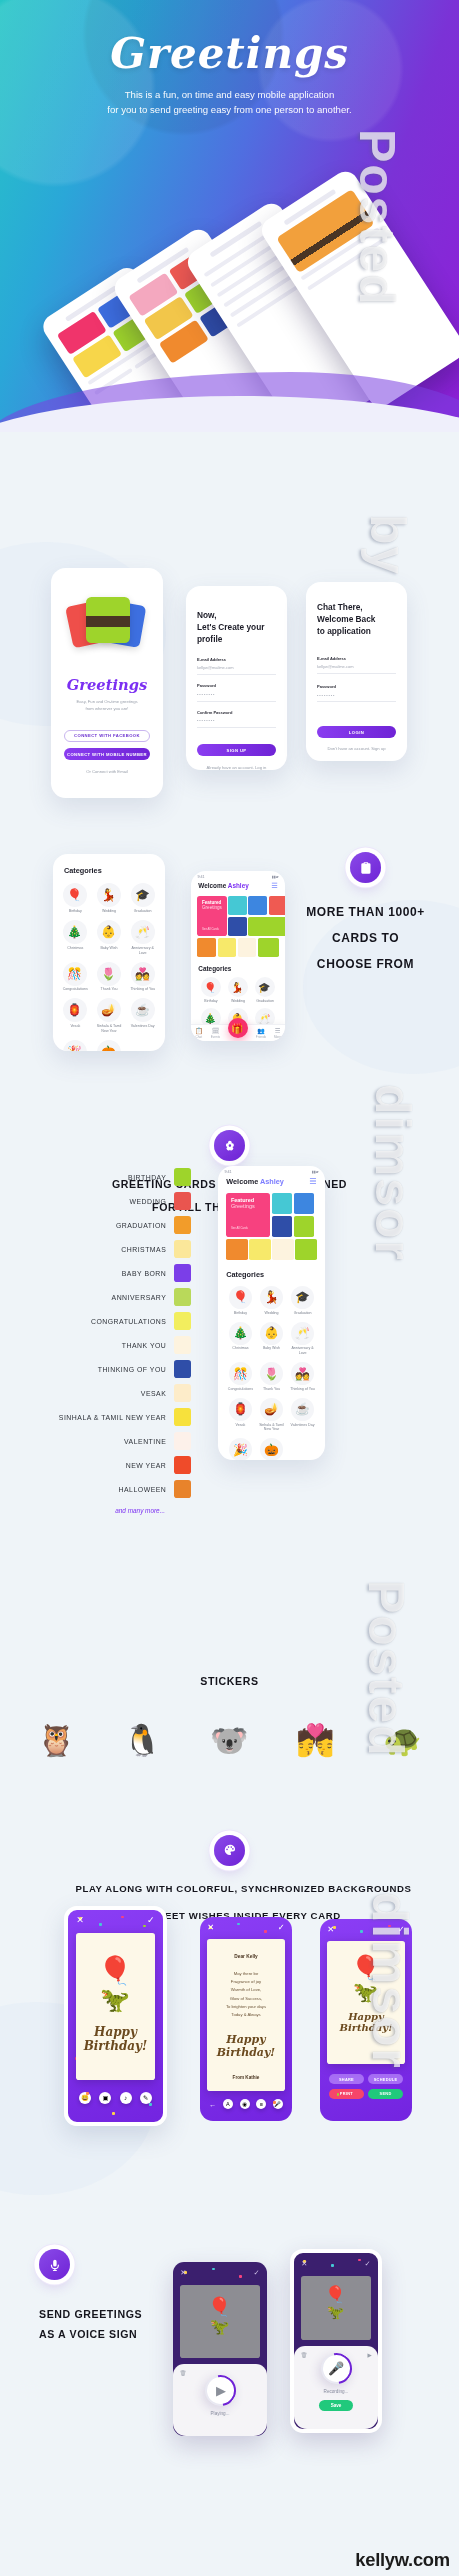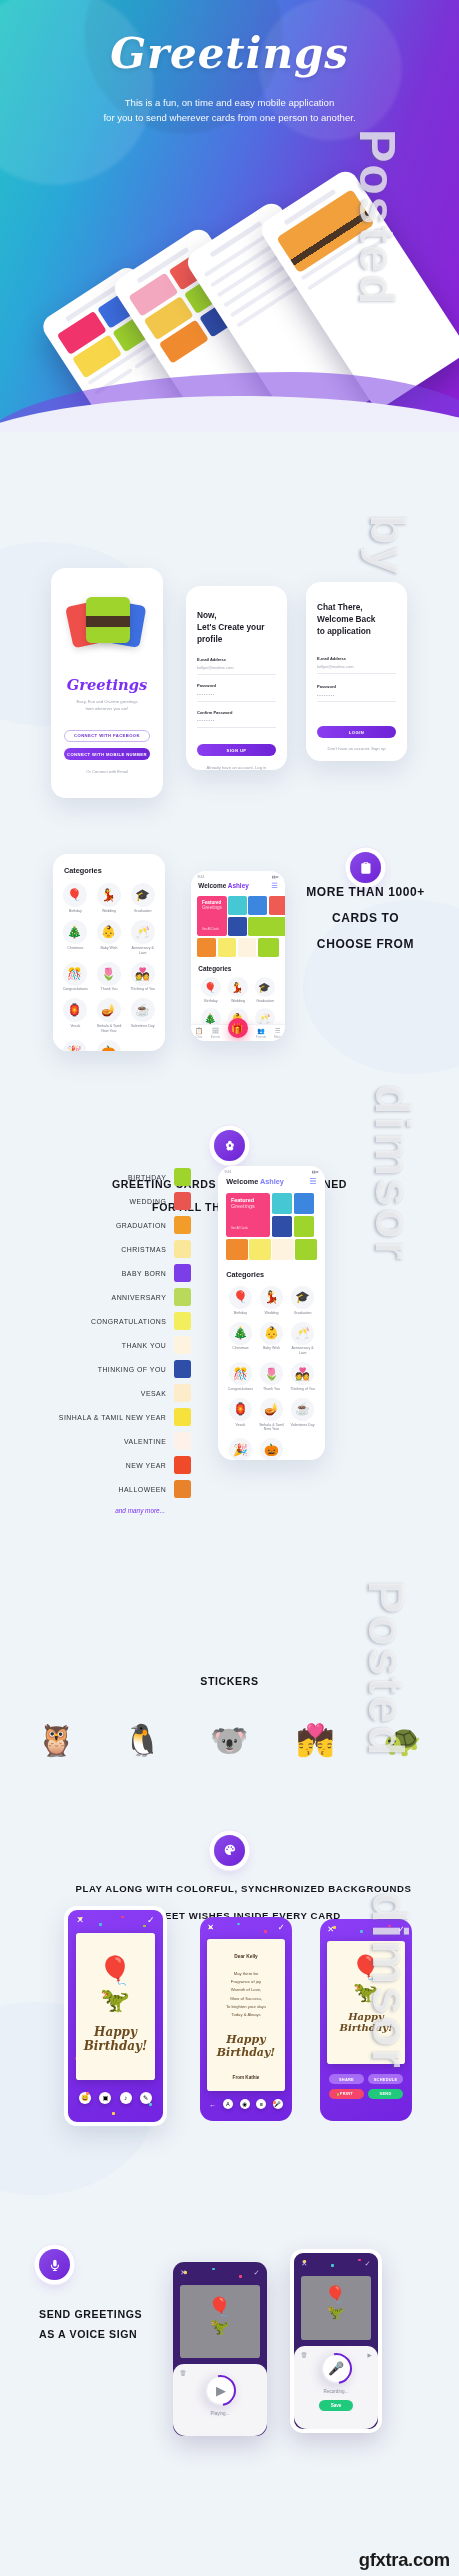--- a/index.html
+++ b/index.html
@@ -33,21 +33,21 @@
     text-align: center;
     font-family: "DejaVu Serif", serif;
     font-style: italic;
     font-weight: bold;
     font-size: 42px;
     color: #fff;
     letter-spacing: 0.9px;
     text-shadow: 0 1.8px 5.5px rgba(0,0,0,.12);
   }
   .hero-sub {
-    position: absolute; top: 96px; left: 0; width: 100%;
+    position: absolute; top: 88px; left: 0; width: 100%;
     text-align: center;
     color: #fff;
     font-size: 9.6px;
     line-height: 14.7px;
     opacity: .96;
   }
   .hero-wave {
     position: absolute; left: -18.4px; bottom: -13px; width: 514px; height: 73px;
     background: #7a3fe0;
     border-radius: 60% 40% 0 0 / 100% 90% 0 0;
@@ -299,21 +299,21 @@
         <div class="hp-row">
             <div class="hp-line"></div>
           </div>
       </div>
     </div>
   </div>
 
   <div class="hero-title">Greetings</div>
   <div class="hero-sub">
     <div>This is a fun, on time and easy mobile application</div>
-    <div>for you to send wherever cards from one person to another.</div>
+    <div>for you to send greeting easy from one person to another.</div>
   </div>
 
   <div class="hero-wave"></div>
   <div class="hero-wave2"></div>
 </div>
 
 <div class="blob" style="left:-73px;top:542px;width:239px;height:184px;"></div>
 <div class="blob" style="right:-64px;top:900px;width:220px;height:174px;"></div>
 <div class="blob" style="left:-83px;top:2002px;width:239px;height:193px;"></div>
 
@@ -533,21 +533,21 @@
         </div>
     </div>
   </div>
 
   <div style="position:absolute;right:16.5px;top:7.3px;width:154px;text-align:center;">
     <div class="badge">
       <svg viewBox="0 0 24 24">
           <path d="M9 2h6a1 1 0 0 1 1 1v1h2a2 2 0 0 1 2 2v14a2 2 0 0 1-2 2H6a2 2 0 0 1-2-2V6a2 2 0 0 1 2-2h2V3a1 1 0 0 1 1-1zm1 2v1h4V4h-4zM7 9h10v1.6H7V9zm0 4h10v1.6H7V13zm0 4h7v1.6H7V17z"></path>
         </svg>
     </div>
-    <div class="sec-title" style="font-size:12px;">MORE THAN 1000+</div>
+    <div class="sec-title" style="font-size:12px;margin-top:20px;">MORE THAN 1000+</div>
     <div class="sec-title" style="font-size:12px;margin-top:7.3px;">CARDS TO</div>
     <div class="sec-title" style="font-size:12px;margin-top:7.3px;">CHOOSE FROM</div>
   </div>
 </div>
 
 <div class="section" style="height:551px;">
   <div style="padding-top:37px;">
     <div class="badge">
       <svg viewBox="0 0 24 24">
           <path d="M12 3a3.2 3.2 0 0 1 3.2 3.2c0 .5-.1 1-.3 1.4A3.2 3.2 0 1 1 16.4 14a3.2 3.2 0 1 1-4.4 4.5A3.2 3.2 0 1 1 7.6 14a3.2 3.2 0 1 1 1.5-6.4A3.2 3.2 0 0 1 12 3zm0 6.3a2.2 2.2 0 1 0 0 4.4 2.2 2.2 0 0 0 0-4.4z"></path>
@@ -882,14 +882,14 @@
       <div style="display:inline-block;margin-top:4.6px;background:#21c97c;color:#fff;font-size:4.6px;font-weight:bold;padding:2.8px 12px;border-radius:8.3px;">Save</div>
     </div>
   </div>
 </div>
 
 <div class="wm wm-a">Posted</div>
 <div class="wm wm-b">by</div>
 <div class="wm wm-c">dimsor</div>
 <div class="wm wm-d">Posted</div>
 <div class="wm wm-e">dimsor</div>
-<div class="gfxtra">gfxtra.com</div>
+<div class="gfxtra">kellyw.com</div>
 
 
 </body></html>

